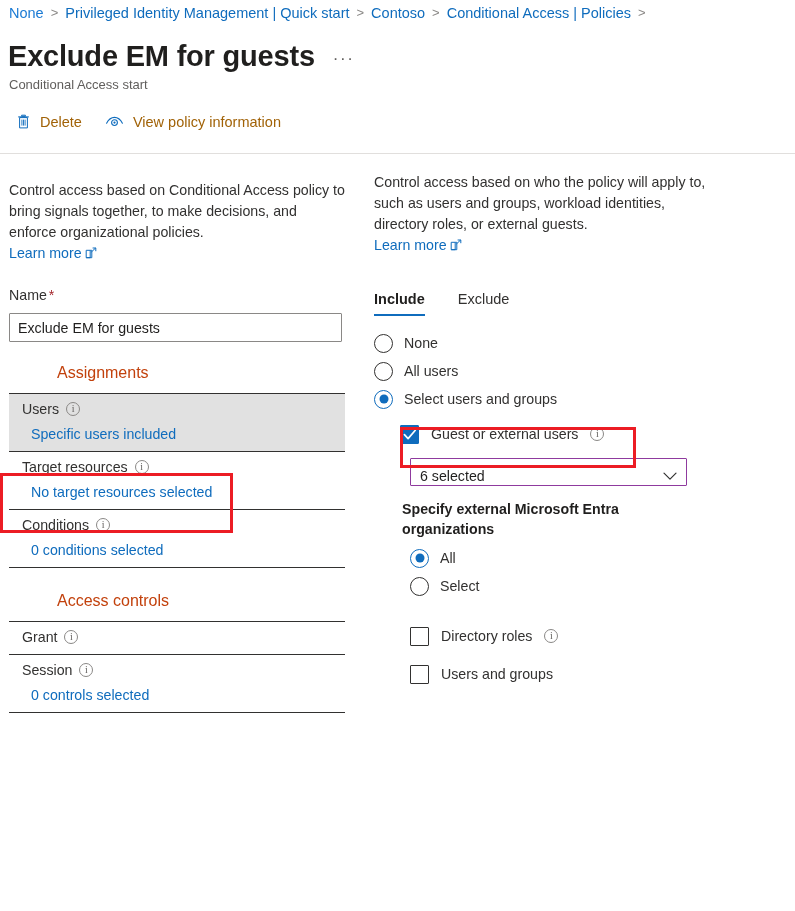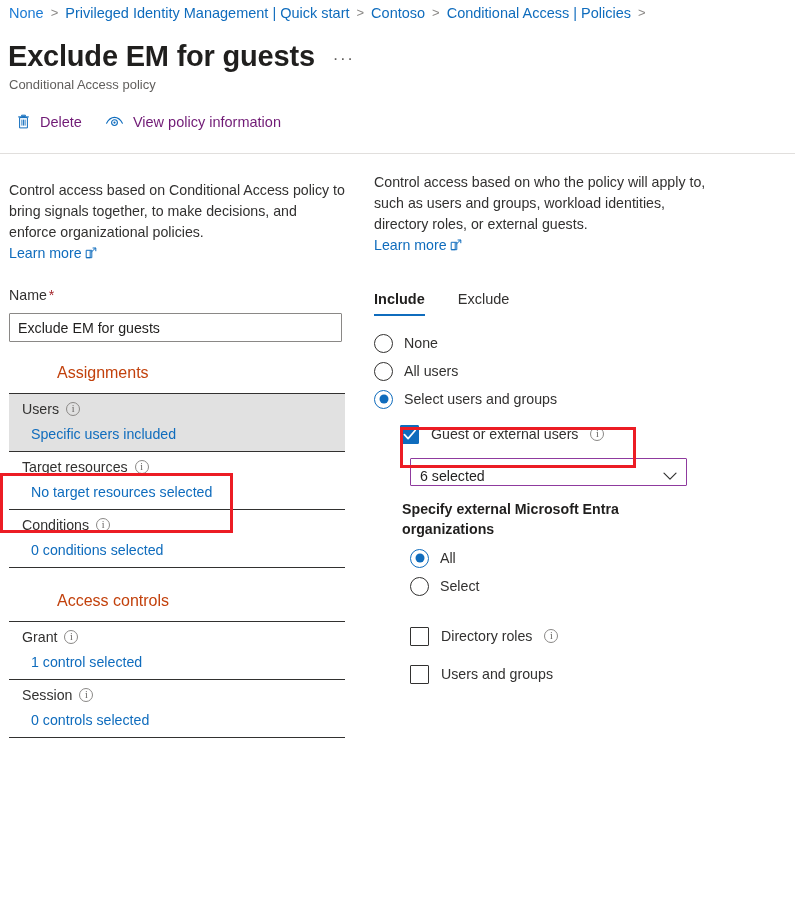--- a/index.html
+++ b/index.html
@@ -47,21 +47,21 @@
     font-size: 13px; color: #605e5c; line-height: 18px;
   }
 
   
   .commandbar {
     position: absolute; left: 14px; top: 111px;
     display: flex; align-items: center; gap: 19px;
   }
   .cmd {
     display: flex; align-items: center; gap: 9px;
-    font-size: 14.5px; color: #701a75; cursor: pointer;
+    font-size: 14.5px; color: #a16207; cursor: pointer;
     padding: 2px 2px;
   }
   .cmd svg { display: block; }
   .cmd-label { line-height: 18px; }
 
   .hr-top {
     position: absolute; left: 0; top: 153px;
     width: 795px; height: 1px; background: #e1dfdd;
   }
 
@@ -200,21 +200,21 @@
     <span class="crumb">Contoso</span>
     <span class="crumb-sep">&gt;</span>
     <span class="crumb">Conditional Access | Policies</span>
     <span class="crumb-sep">&gt;</span>
   </div>
 
   <div class="title-row">
     <div class="page-title">Exclude EM for guests</div>
     <div class="ellipsis-btn">···</div>
   </div>
-  <div class="subtitle">Conditional Access policy</div>
+  <div class="subtitle">Conditional Access start</div>
 
   <div class="commandbar">
     <div class="cmd">
       <span>
         <svg width="15" height="16" viewBox="0 0 15 16">
           <path d="M5.6 1.2h3.8v1.1H5.6z" fill="none" stroke="#0f6cbd" stroke-width="1"></path>
           <path d="M2.2 2.9h10.6" stroke="#0f6cbd" stroke-width="1.1" fill="none"></path>
           <path d="M3.6 3.6h7.8v10.3H3.6z" fill="none" stroke="#0f6cbd" stroke-width="1"></path>
           <path d="M5.9 5.6v6M7.5 5.6v6M9.1 5.6v6" stroke="#0f6cbd" stroke-width="0.9"></path>
         </svg>
@@ -294,21 +294,20 @@
 
     
     <div class="section-head" style="margin-top:22px;">Access controls</div>
     <div class="rule-dark" style="margin-top:9px;"></div>
 
     <div class="setting-row">
       <div class="setting-title">
         <span>Grant</span>
         <span class="info-i">i</span>
       </div>
-      <div class="setting-value">1 control selected</div>
     </div>
     <div class="rule-light"></div>
 
     <div class="setting-row">
       <div class="setting-title">
         <span>Session</span>
         <span class="info-i">i</span>
       </div>
       <div class="setting-value">0 controls selected</div>
     </div>

